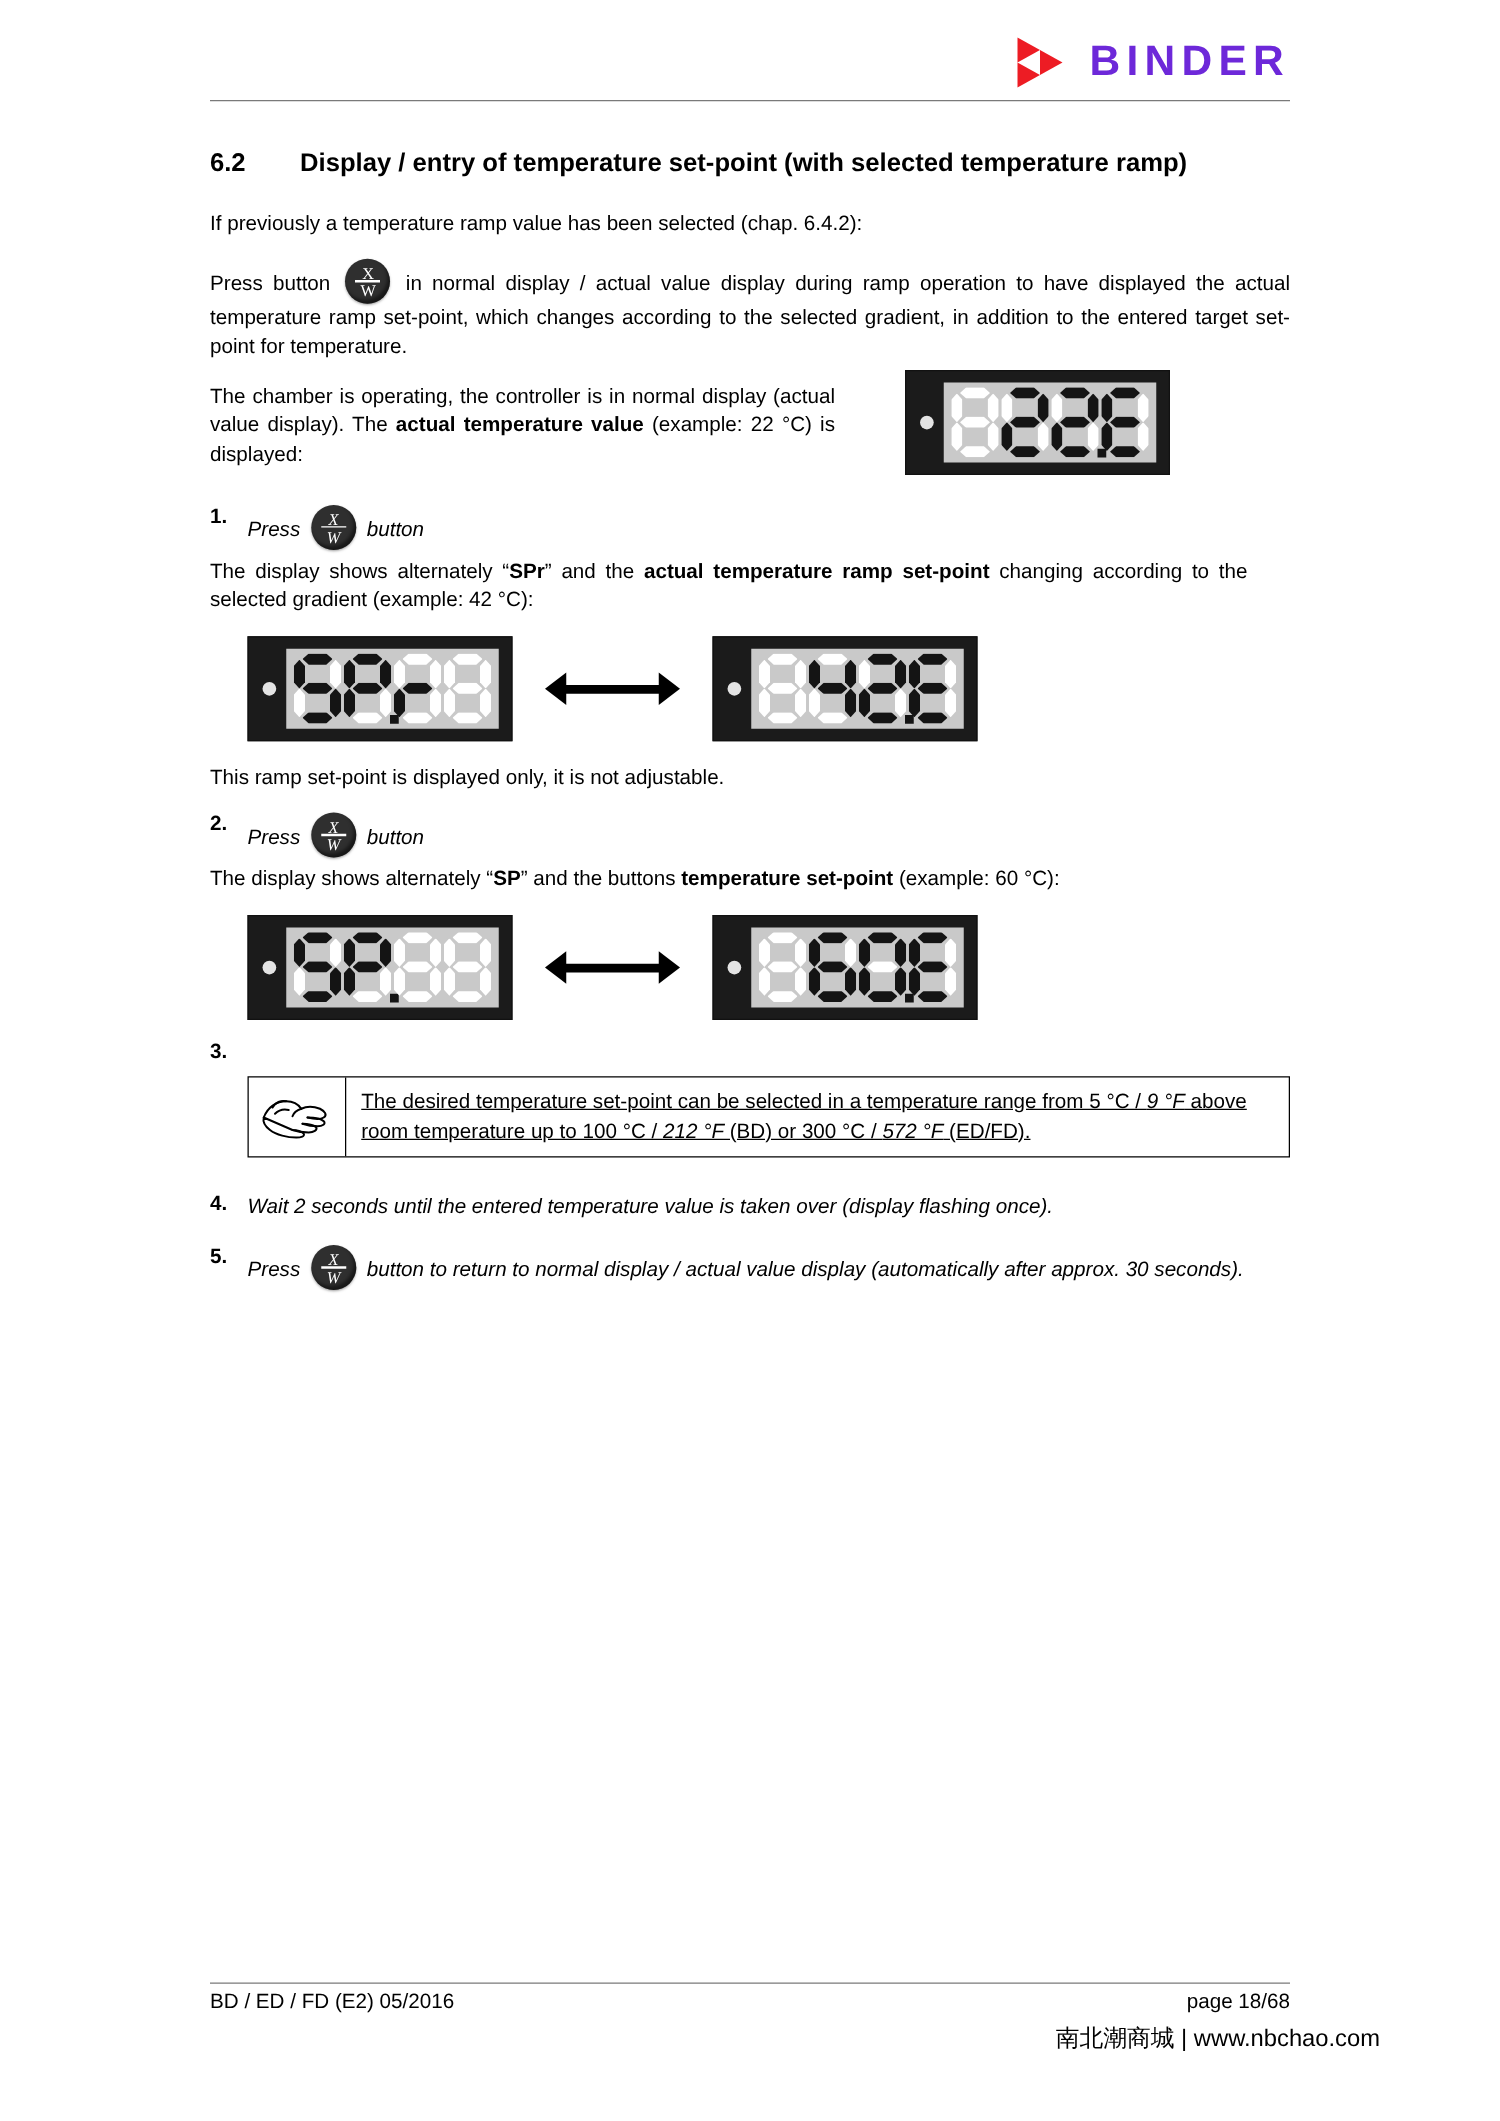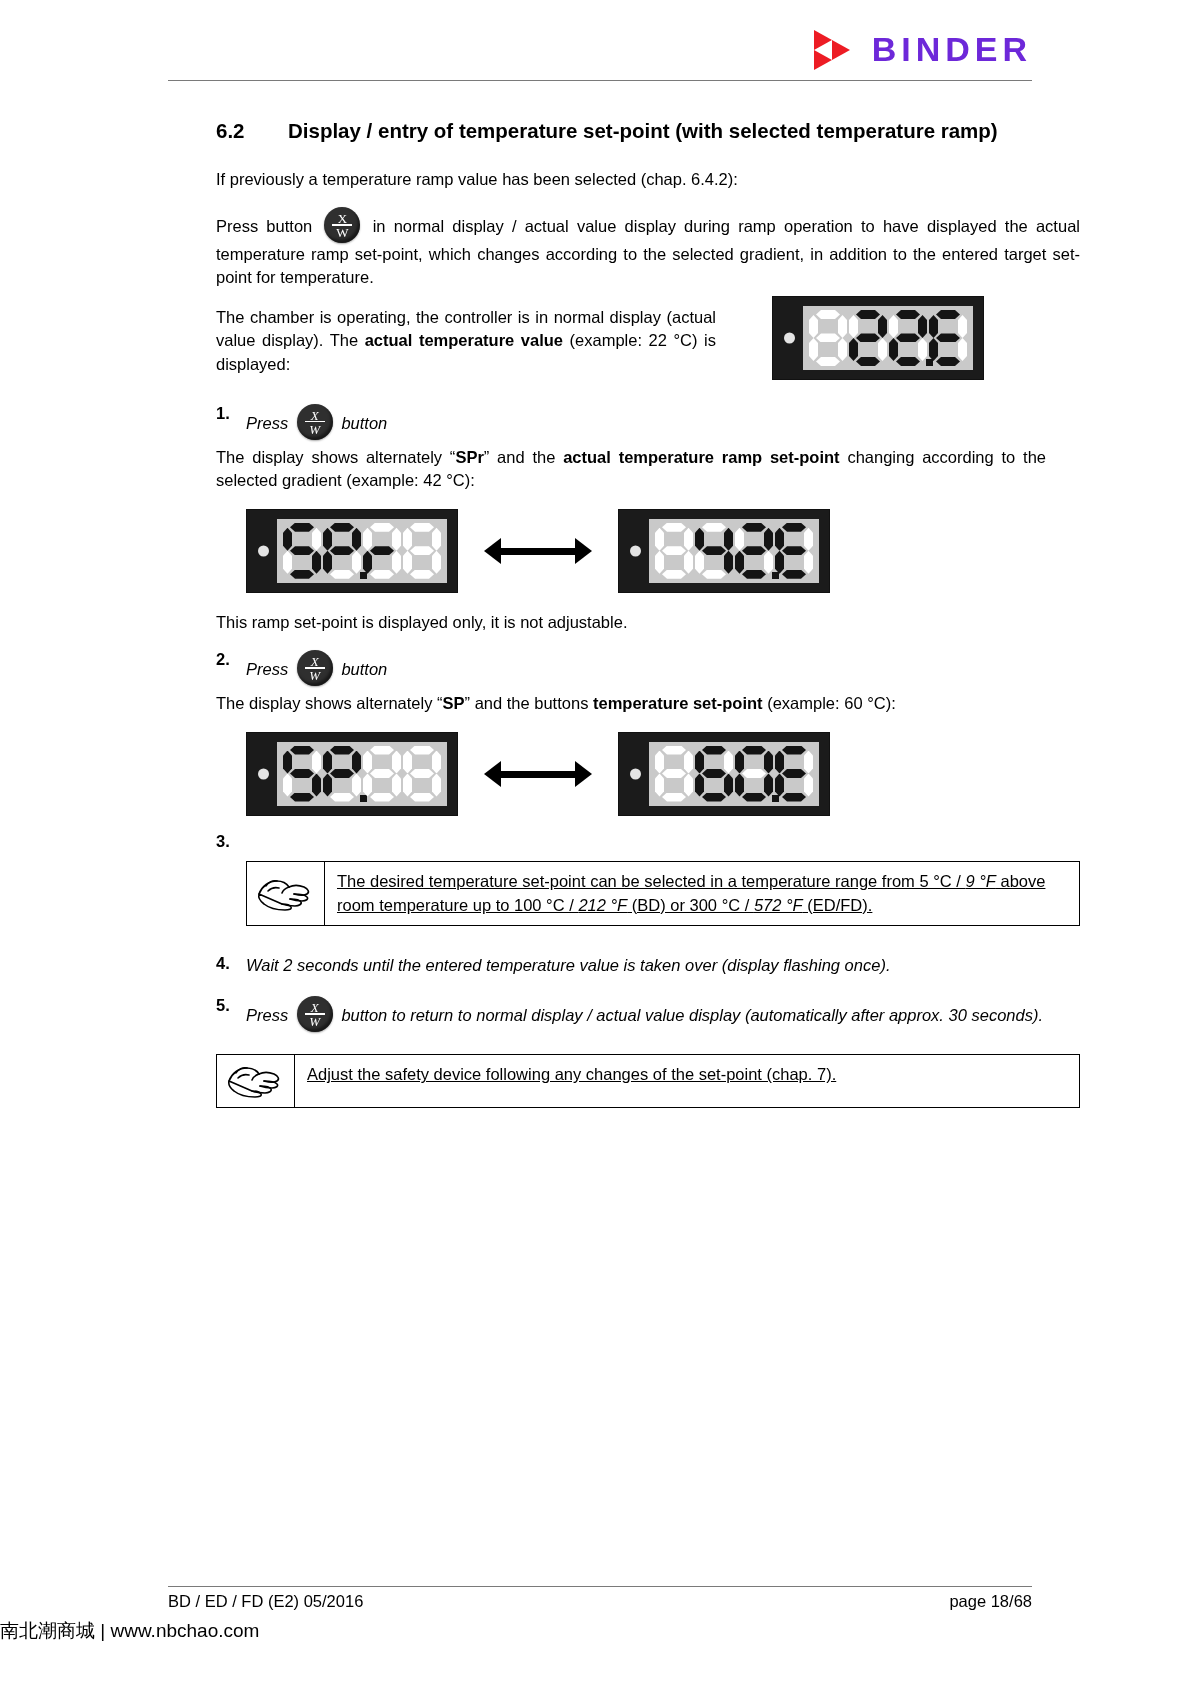--- a/index.html
+++ b/index.html
@@ -22,21 +22,21 @@
   .tri-a { left:0;  top:2px;  border-width:10px 0 10px 18px; border-color:transparent transparent transparent #ed1c24; }
   .tri-b { left:18px; top:12px; border-width:10px 0 10px 18px; border-color:transparent transparent transparent #ed1c24; }
   .tri-c { left:0;  top:22px; border-width:10px 0 10px 18px; border-color:transparent transparent transparent #ed1c24; }
   .logo-word {
     font-family:"Liberation Sans", sans-serif;
     font-weight:bold; font-size:34px; letter-spacing:5px; color:#6d28d9; line-height:1;
   }
   .hrule { position:absolute; left:168px; top:80px; width:864px; height:0; border-top:1px solid #7a7a7a; }
 
   
-  .content { position:absolute; left:168px; top:118px; width:864px;margin-left:48px; }
+  .content { position:absolute; left:168px; top:118px; width:864px; }
   h2.sec {
     font-size:20.5px; font-weight:bold; margin:0 0 24px 0; line-height:1.25;
     display:flex;
   }
   h2.sec .num { width:72px; flex:0 0 72px; }
   p.body { font-size:16.5px; line-height:1.42; margin:0 0 16px 0; text-align:justify; }
   p.body.nojust { text-align:left; }
 
   
   .btn-xw {
@@ -121,21 +121,21 @@
   .notebox .icocell { width:78px; flex:0 0 78px; border-right:1px solid #000; display:flex; align-items:center; justify-content:center; padding:6px 2px; }
   .notebox .body { padding:8px 12px; font-size:16.5px; line-height:1.45;text-decoration:underline; }
   .hand { width:62px; height:40px; }
 
   b { font-weight:bold; }
   i { font-style:italic; }
 
   
   .footrule { position:absolute; left:168px; top:1586px; width:864px; height:0; border-top:1px solid #7a7a7a; }
   .footer { position:absolute; left:168px; top:1592px; width:864px; display:flex; justify-content:space-between; font-size:16.5px; }
-  .watermark { position:absolute; left:0; top:1618px; width:1104px; text-align:left; font-size:19px; color:#000; }
+  .watermark { position:absolute; left:0; top:1618px; width:1104px; text-align:right; font-size:19px; color:#000; }
 </style>
 </head>
 <body>
 
 <div class="page">
 
   <div class="header">
     <div class="logo">
       <div class="logo-marks">
         <span class="tri tri-a"></span>
@@ -482,37 +482,20 @@
         <span>Press</span>
         <span class="btn-xw">
           <span class="x">X</span>
           <span class="bar"></span>
           <span class="w">W</span>
         </span>
         <span>button to return to normal display / actual value display (automatically after approx. 30 seconds).</span>
       </span>
     </div>
 
-    <div class="notebox full" style="margin-top:22px;">
-      <div class="icocell">
-        <svg class="hand" viewBox="0 0 62 40">
-          <g fill="none" stroke="#000" stroke-width="1.6" stroke-linecap="round" stroke-linejoin="round">
-            <path d="M4 20 C7 12, 14 7, 22 7 C28 7, 32 10, 34 13"></path>
-            <path d="M34 13 C38 11, 44 11, 49 13 C53 15, 55 18, 52 20 C49 22, 43 21, 39 20"></path>
-            <path d="M39 20 C44 20, 50 21, 52 23 C54 25, 51 27, 47 27 C43 27, 38 26, 35 25"></path>
-            <path d="M35 25 C39 25, 45 26, 46 28 C47 30, 44 32, 40 32 C35 32, 30 31, 27 30"></path>
-            <path d="M27 30 C30 30, 35 31, 36 33 C37 35, 34 36, 30 36 C23 36, 14 34, 9 30 C5 27, 3 24, 4 20 Z"></path>
-            <path d="M22 7 C18 6, 13 8, 11 12"></path>
-            <path d="M13 17 C16 14, 20 13, 24 14"></path>
-            <path d="M34 13 C31 14, 28 16, 27 19"></path>
-          </g>
-        </svg>
-      </div>
-      <div class="body">Adjust the safety device following any changes of the set-point (chap. 7).</div>
-    </div>
 
   </div>
 
   <div class="footrule"></div>
   <div class="footer">
     <span>BD / ED / FD (E2) 05/2016</span>
     <span>page 18/68</span>
   </div>
   <div class="watermark">南北潮商城 | www.nbchao.com</div>
 

